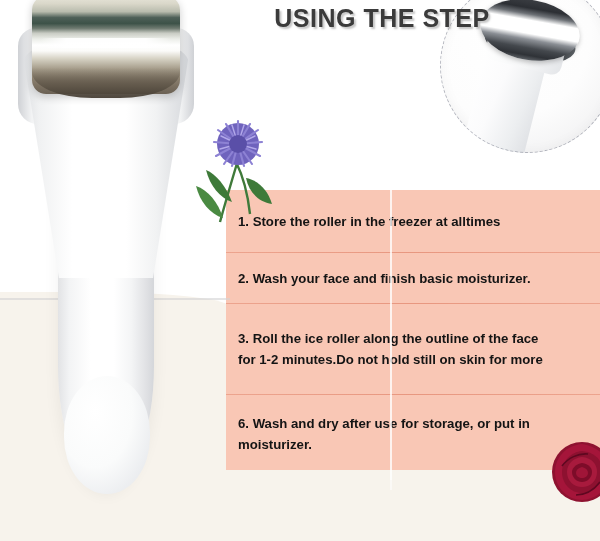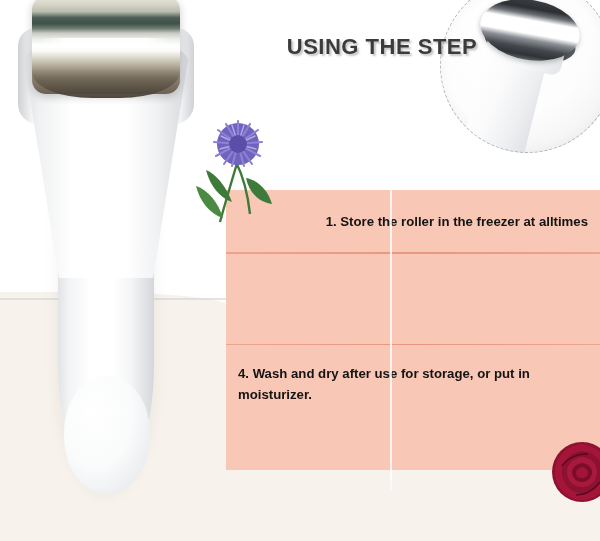--- a/index.html
+++ b/index.html
@@ -26,25 +26,24 @@
   }
   #bg-cream-right {
     position:absolute; left:215px; top:470px; width:385px; height:71px;
     background:#f7f3ec;
   }
 
   
   #title {
     position:absolute; left:232px; top:4px; width:300px;
     text-align:center;
-    font-size:22px; font-weight:bold; letter-spacing:0.5px;
+    font-size:25px; font-weight:bold; letter-spacing:0.5px;
     color:#3b3b3b;
     text-shadow:2px 2px 2px rgba(150,150,150,.55);
     z-index:30;
-    margin-top:30px;
   }
 
   
   #circle-inset {
     position:absolute; left:440px; top:-22px; width:175px; height:175px;
     border-radius:50%;
     background:radial-gradient(circle at 38% 32%, #ffffff 0%, #fdfdfd 52%, #f2f2f3 82%, #e9e9ec 100%);
     box-shadow:inset 0 0 14px rgba(0,0,0,.045);
     z-index:10;
     overflow:hidden;
@@ -160,21 +159,21 @@
   .step {
     position:relative;
     padding:0 12px;
     color:#141414;
     font-weight:bold;
     font-size:13.2px;
     line-height:21px;
     display:flex; flex-direction:column; justify-content:center;
   }
   .step-line { white-space:nowrap; }
-  #step-1 { height:62px; padding-top:0;text-align:right; }
+  #step-1 { height:62px; padding-top:0; }
   #step-2 { height:50px; }
   #step-3 { height:90px; }
   #step-4 { height:78px; }
   .divider {
     height:1px; width:100%;
     background:linear-gradient(90deg,rgba(226,135,110,.55) 0%,rgba(226,135,110,.75) 50%,rgba(226,135,110,.55) 100%);
   }
   #panel-vline {
     position:absolute; left:164px; top:-40px; width:1.5px; height:330px;
     background:rgba(255,255,255,.55);
@@ -271,25 +270,30 @@
 </svg>
 
 <div id="steps-panel">
   <div id="panel-vline"></div>
 
   <div class="step" id="step-1">
     <span class="step-line">1. Store the roller in the freezer at alltimes</span>
   </div>
   <div class="divider"></div>
 
+  <div class="step" id="step-2">
+    <span class="step-line">2. Wash your face and finish basic moisturizer.</span>
+  </div>
   <div class="divider"></div>
 
   <div class="step" id="step-3">
+    <span class="step-line">3. Roll the ice roller along the outline of the face</span>
+    <span class="step-line">for 1-2 minutes.Do not hold still on skin for more</span>
   </div>
   <div class="divider"></div>
 
   <div class="step" id="step-4">
-    <span class="step-line">4. Wash and dry after use for storage, or put in</span>
+    <span class="step-line">6. Wash and dry after use for storage, or put in</span>
     <span class="step-line">moisturizer.</span>
   </div>
 </div>
 
 <div id="panel-vline-2"></div>
 
 </body></html>

